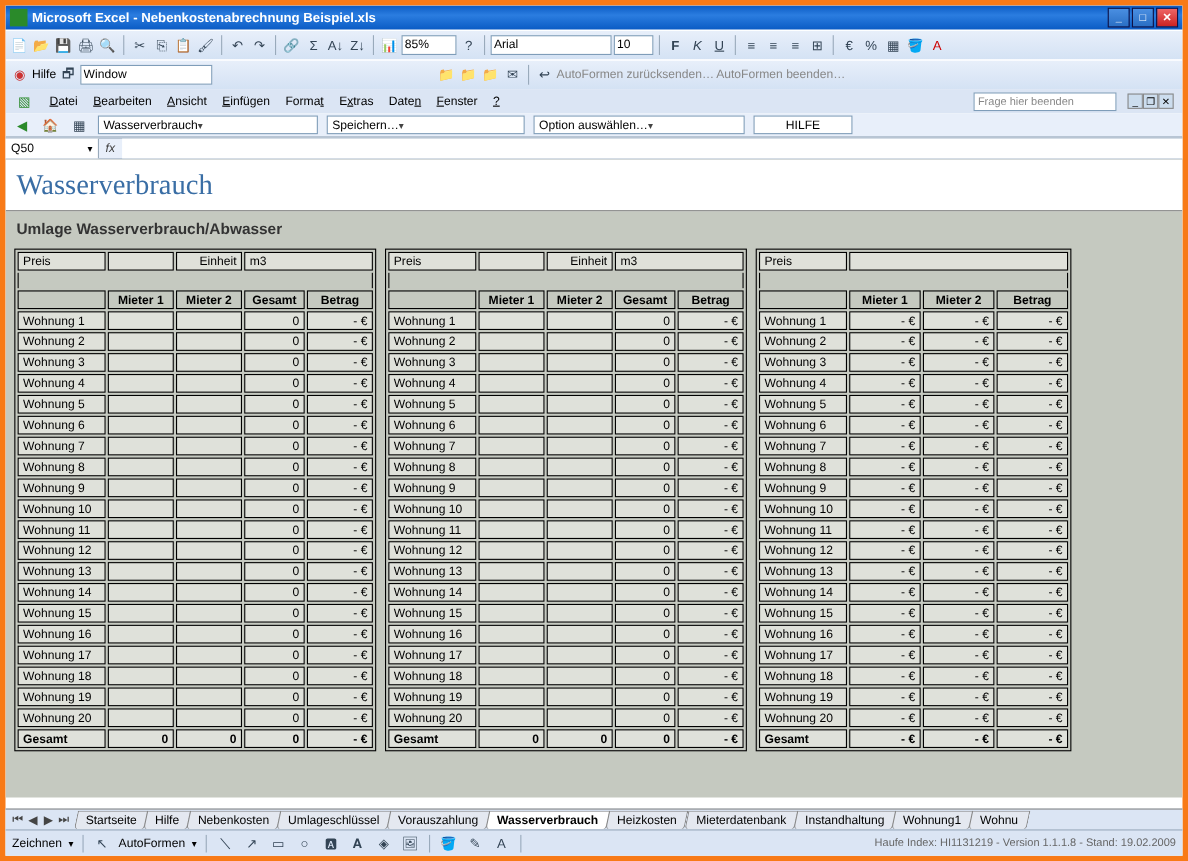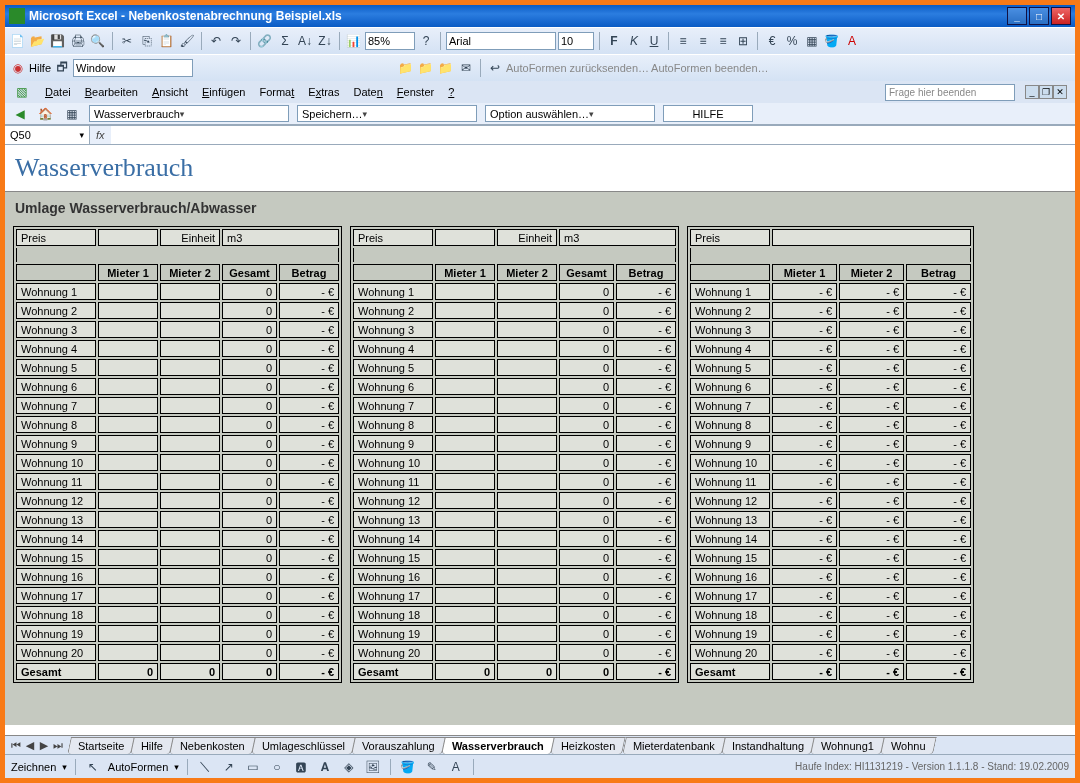--- a/index.html
+++ b/index.html
@@ -149,21 +149,21 @@
     </div>
   </div>
 </div>
 
 <div class="navbar2">
   <span class="tb-icon" style="color:#2a8a2a">◀</span>
   <span class="tb-icon">🏠</span>
   <span class="tb-icon">▦</span>
   <div class="nav-field nav-drop" style="width:200px">Wasserverbrauch</div>
   <div class="nav-field nav-drop" style="width:180px">Speichern…</div>
-  <div class="nav-field nav-drop" style="width:170px">Option auswählen…</div>
+  <div class="nav-field nav-drop" style="width:192px">Option auswählen…</div>
   <div class="nav-field" style="width:90px; justify-content:center">HILFE</div>
 </div>
 
 <div class="namebox-row">
   <div class="namebox">
       <span>Q50</span>
       <span style="margin-left:auto;font-size:9px">▾</span>
     </div>
   <span class="fx">fx</span>
   <div style="flex:1; background:#fff; height:100%;"></div>

